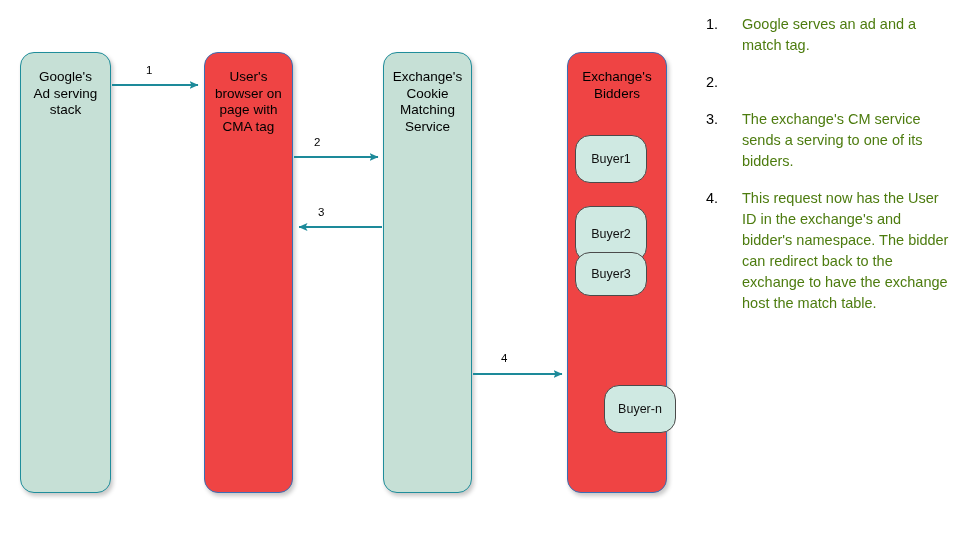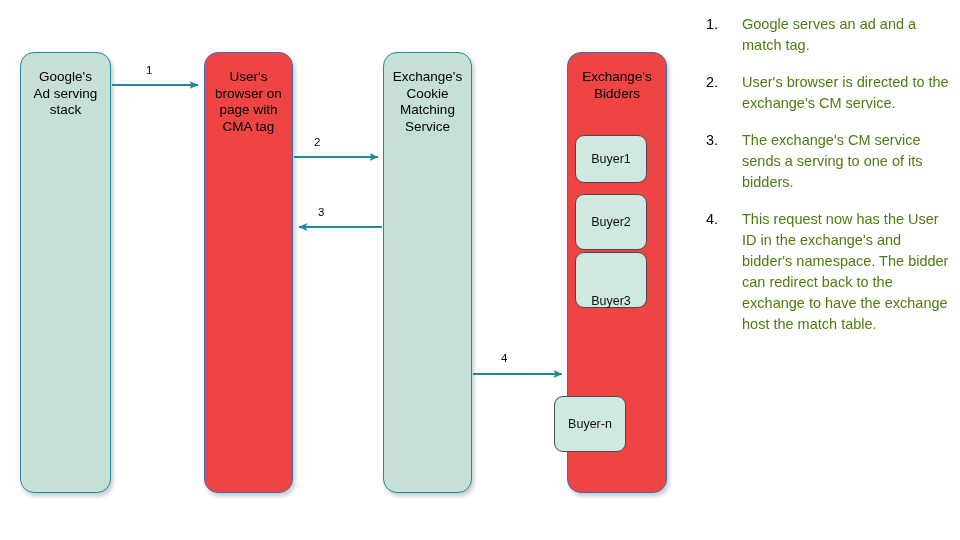--- a/index.html
+++ b/index.html
@@ -46,21 +46,21 @@
   .lane-title {
     display: block;
     white-space: pre-line;
   }
 
   .buyer-box {
     position: absolute;
     box-sizing: border-box;
     background: #cfe9e2;
     border: 1px solid #4a4a4a;
-    border-radius: 9px;
+    border-radius: 15px;
     font-size: 12.5px;
     line-height: 1;
     display: flex;
     align-items: center;
     justify-content: center;
     color: #111111;
   }
 
   #arrow-layer {
     position: absolute;
@@ -127,27 +127,27 @@
   </div>
 
   <div class="lane blue" style="left:567px; top:52px; width:100px; height:441px;">
     <span class="lane-title">Exchange's
 Bidders</span>
   </div>
 
   <div class="buyer-box" style="left:575px; top:135px; width:72px; height:48px;">
     <span>Buyer1</span>
   </div>
-  <div class="buyer-box" style="left:575px; top:194px; width:72px; height:56px;">
+  <div class="buyer-box" style="left:575px; top:206px; width:72px; height:56px;">
     <span>Buyer2</span>
   </div>
-  <div class="buyer-box" style="left:575px; top:252px; width:72px; height:56px;align-items:flex-end;">
+  <div class="buyer-box" style="left:575px; top:252px; width:72px; height:44px;">
     <span>Buyer3</span>
   </div>
-  <div class="buyer-box" style="left:554px; top:385px; width:72px; height:56px;margin-top:11px;">
+  <div class="buyer-box" style="left:604px; top:385px; width:72px; height:48px;">
     <span>Buyer-n</span>
   </div>
 
   <svg id="arrow-layer" width="700" height="540" viewBox="0 0 700 540">
     <defs>
       <marker id="ah-right" markerWidth="9" markerHeight="8" refX="8.5" refY="4" orient="auto" markerUnits="userSpaceOnUse">
         <path d="M0,0 L9,4 L0,8 L2,4 Z" fill="#1d8a9a"></path>
       </marker>
       <marker id="ah-left" markerWidth="9" markerHeight="8" refX="8.5" refY="4" orient="auto" markerUnits="userSpaceOnUse">
         <path d="M0,0 L9,4 L0,8 L2,4 Z" fill="#1d8a9a"></path>
@@ -168,21 +168,20 @@
 
 <div id="steps-list">
 
   <div class="step-row">
     <span class="step-num">1.</span>
     <span class="step-text">Google serves an ad and a match tag.</span>
   </div>
 
   <div class="step-row">
     <span class="step-num">2.</span>
-    <span class="step-text">User's browser is directed to the exchange's CM service.</span>
   </div>
 
   <div class="step-row">
     <span class="step-num">3.</span>
     <span class="step-text">The exchange's CM service sends a serving to one of its bidders.</span>
   </div>
 
   <div class="step-row">
     <span class="step-num">4.</span>
     <span class="step-text">This request now has the User ID in the exchange's and bidder's namespace. The bidder can redirect back to the exchange to have the exchange host the match table.</span>

